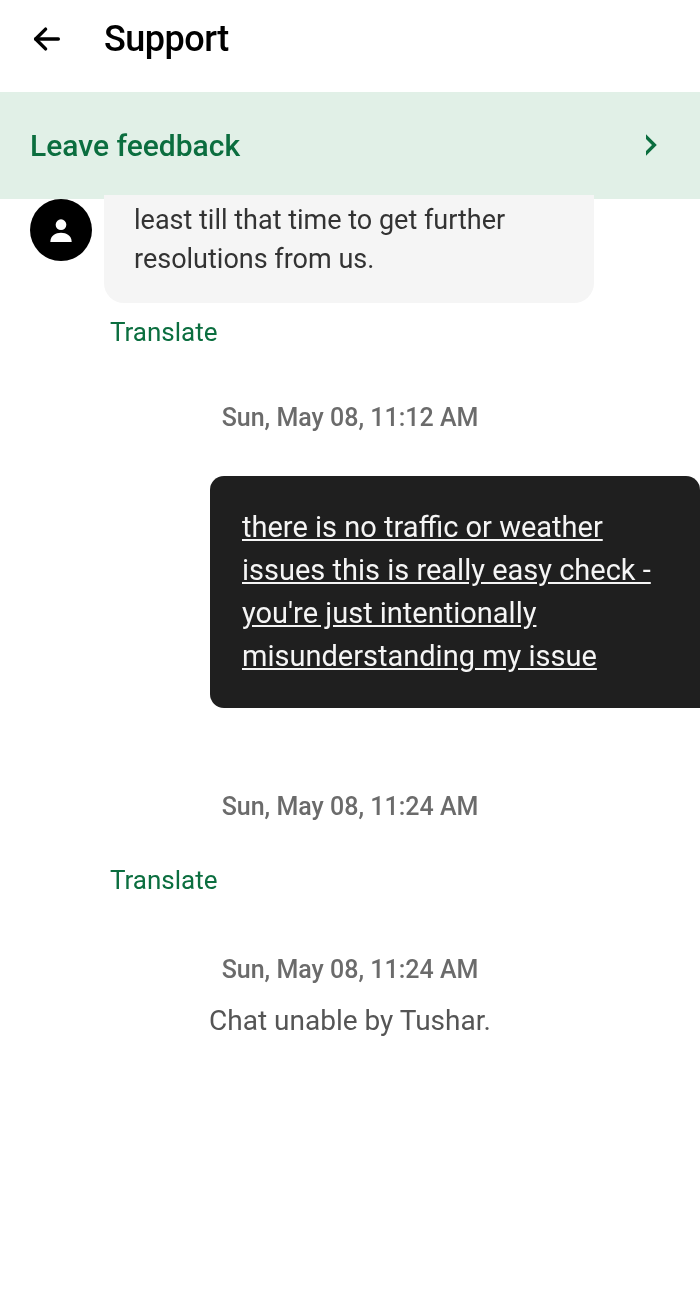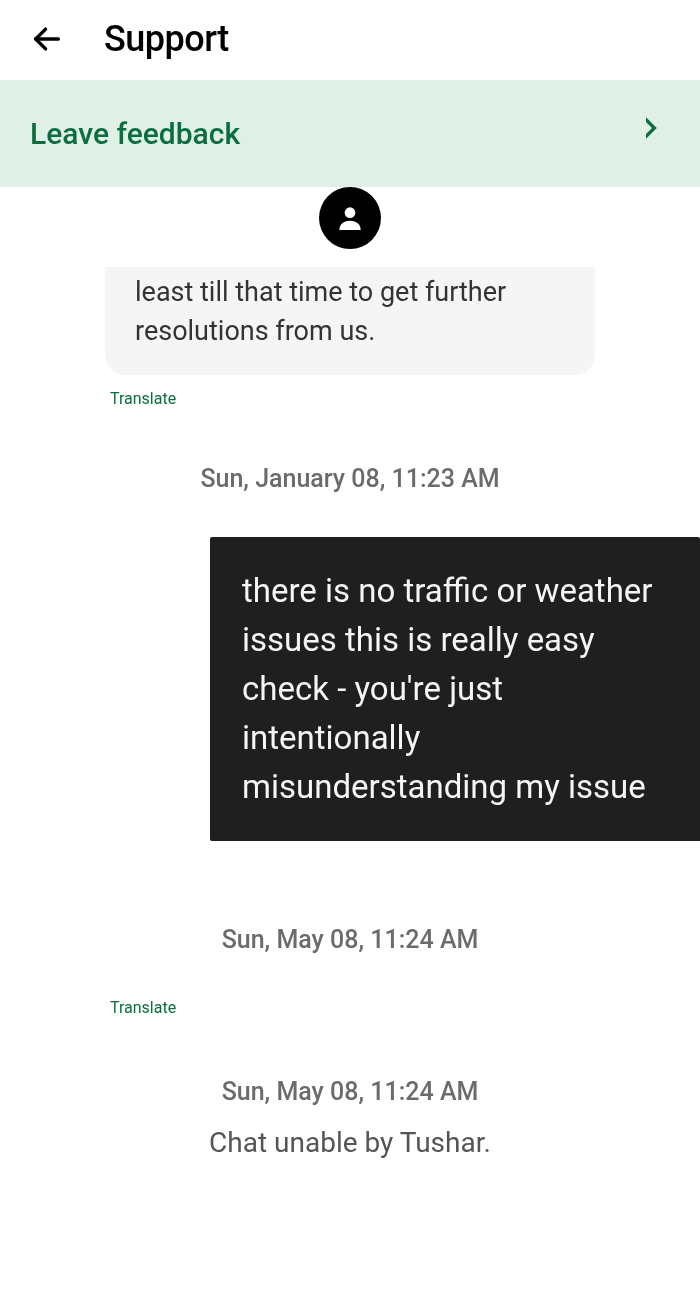--- a/index.html
+++ b/index.html
@@ -7,55 +7,54 @@
       width: 700px;
       height: 1303px;
       background: #ffffff;
       font-family: -apple-system, BlinkMacSystemFont, "Segoe UI", Roboto, Helvetica, Arial, sans-serif;
       overflow: hidden;
       color: #000;
     }
     .header {
       display: flex;
       align-items: center;
-      padding: 18px 20px 20px 30px;
+      padding: 18px 20px 32px 30px;
       gap: 40px;
     }
     .back-arrow svg { display: block; }
     .header-title {
       font-size: 36px;
       font-weight: 500;
       letter-spacing: -0.5px;
     }
     .feedback-bar {
       background: #e1f0e7;
       display: flex;
-      align-items: flex-start;
+      align-items: flex-end;
       justify-content: space-between;
       padding: 36px 38px 36px 30px;
     }
     .feedback-text {
       color: #0b6e3f;
       font-size: 30px;
       font-weight: 500;
     }
     .feedback-chevron {
       color: #0b6e3f;
       font-size: 26px;
       font-weight: 800;
     }
     .chat-area {
       padding: 0 30px;
     }
     .agent-row {
       display: flex;
-      align-items: center;
-      gap: 18px;
+      align-items: flex-start;
+      gap: 12px;
       margin-top: 0;
-      flex-direction: column;
     }
     .agent-row.first { margin-top: 0; }
     .avatar {
       width: 62px;
       height: 62px;
       border-radius: 50%;
       background: #000;
       display: flex;
       align-items: center;
       justify-content: center;
@@ -75,47 +74,48 @@
     .agent-bubble.cutoff {
       border-top-left-radius: 0;
       border-top-right-radius: 0;
       padding-top: 6px;
       padding-bottom: 24px;
       margin-top: -4px;
       border-radius: 0 0 20px 20px;
     }
     .translate-link {
       color: #0b6e3f;
-      font-size: 16px;
+      font-size: 26px;
       margin-left: 80px;
       margin-top: 14px;
     }
     .timestamp {
       text-align: center;
       color: #6b6b6b;
       font-size: 25px;
       font-weight: 500;
     }
     .ts-1 { margin-top: 56px; margin-bottom: 44px; }
     .ts-2 { margin-top: 84px; margin-bottom: 44px; }
     .ts-3 { margin-top: 60px; margin-bottom: 20px; }
     .user-row {
       display: flex;
       justify-content: flex-end;
     }
     .user-bubble {
       background: #1f1f1f;
       color: #f5f5f5;
-      border-radius: 2px;
+      border-radius: 14px;
       border-bottom-right-radius: 0;
       padding: 30px 32px;
-      font-size: 33px;
+      font-size: 29px;
       line-height: 1.48;
       max-width: 490px;
       margin-right: -30px;
+      text-decoration: underline;
     }
     .system-message {
       text-align: center;
       color: #555;
       font-size: 28px;
       margin-top: 6px;
     }
   </style>
 </head>
 <body>
@@ -145,21 +145,21 @@
     <div class="avatar">
       <svg width="32" height="32" viewBox="0 0 24 24" fill="#fff">
         <circle cx="12" cy="8" r="4"></circle>
         <path d="M4 21 C4 16 8 14 12 14 C16 14 20 16 20 21 Z"></path>
       </svg>
     </div>
     <div class="agent-bubble cutoff">least till that time to get further resolutions from us.</div>
   </div>
   <div class="translate-link">Translate</div>
 
-  <div class="timestamp ts-1">Sun, January 08, 11:23 AM</div>
+  <div class="timestamp ts-1">Sun, May 08, 11:12 AM</div>
 
   <div class="user-row">
     <div class="user-bubble">there is no traffic or weather issues this is really easy check - you're just intentionally misunderstanding my issue</div>
   </div>
 
   <div class="timestamp ts-2">Sun, May 08, 11:24 AM</div>
 
   <div class="translate-link">Translate</div>
 
   <div class="timestamp ts-3">Sun, May 08, 11:24 AM</div>

